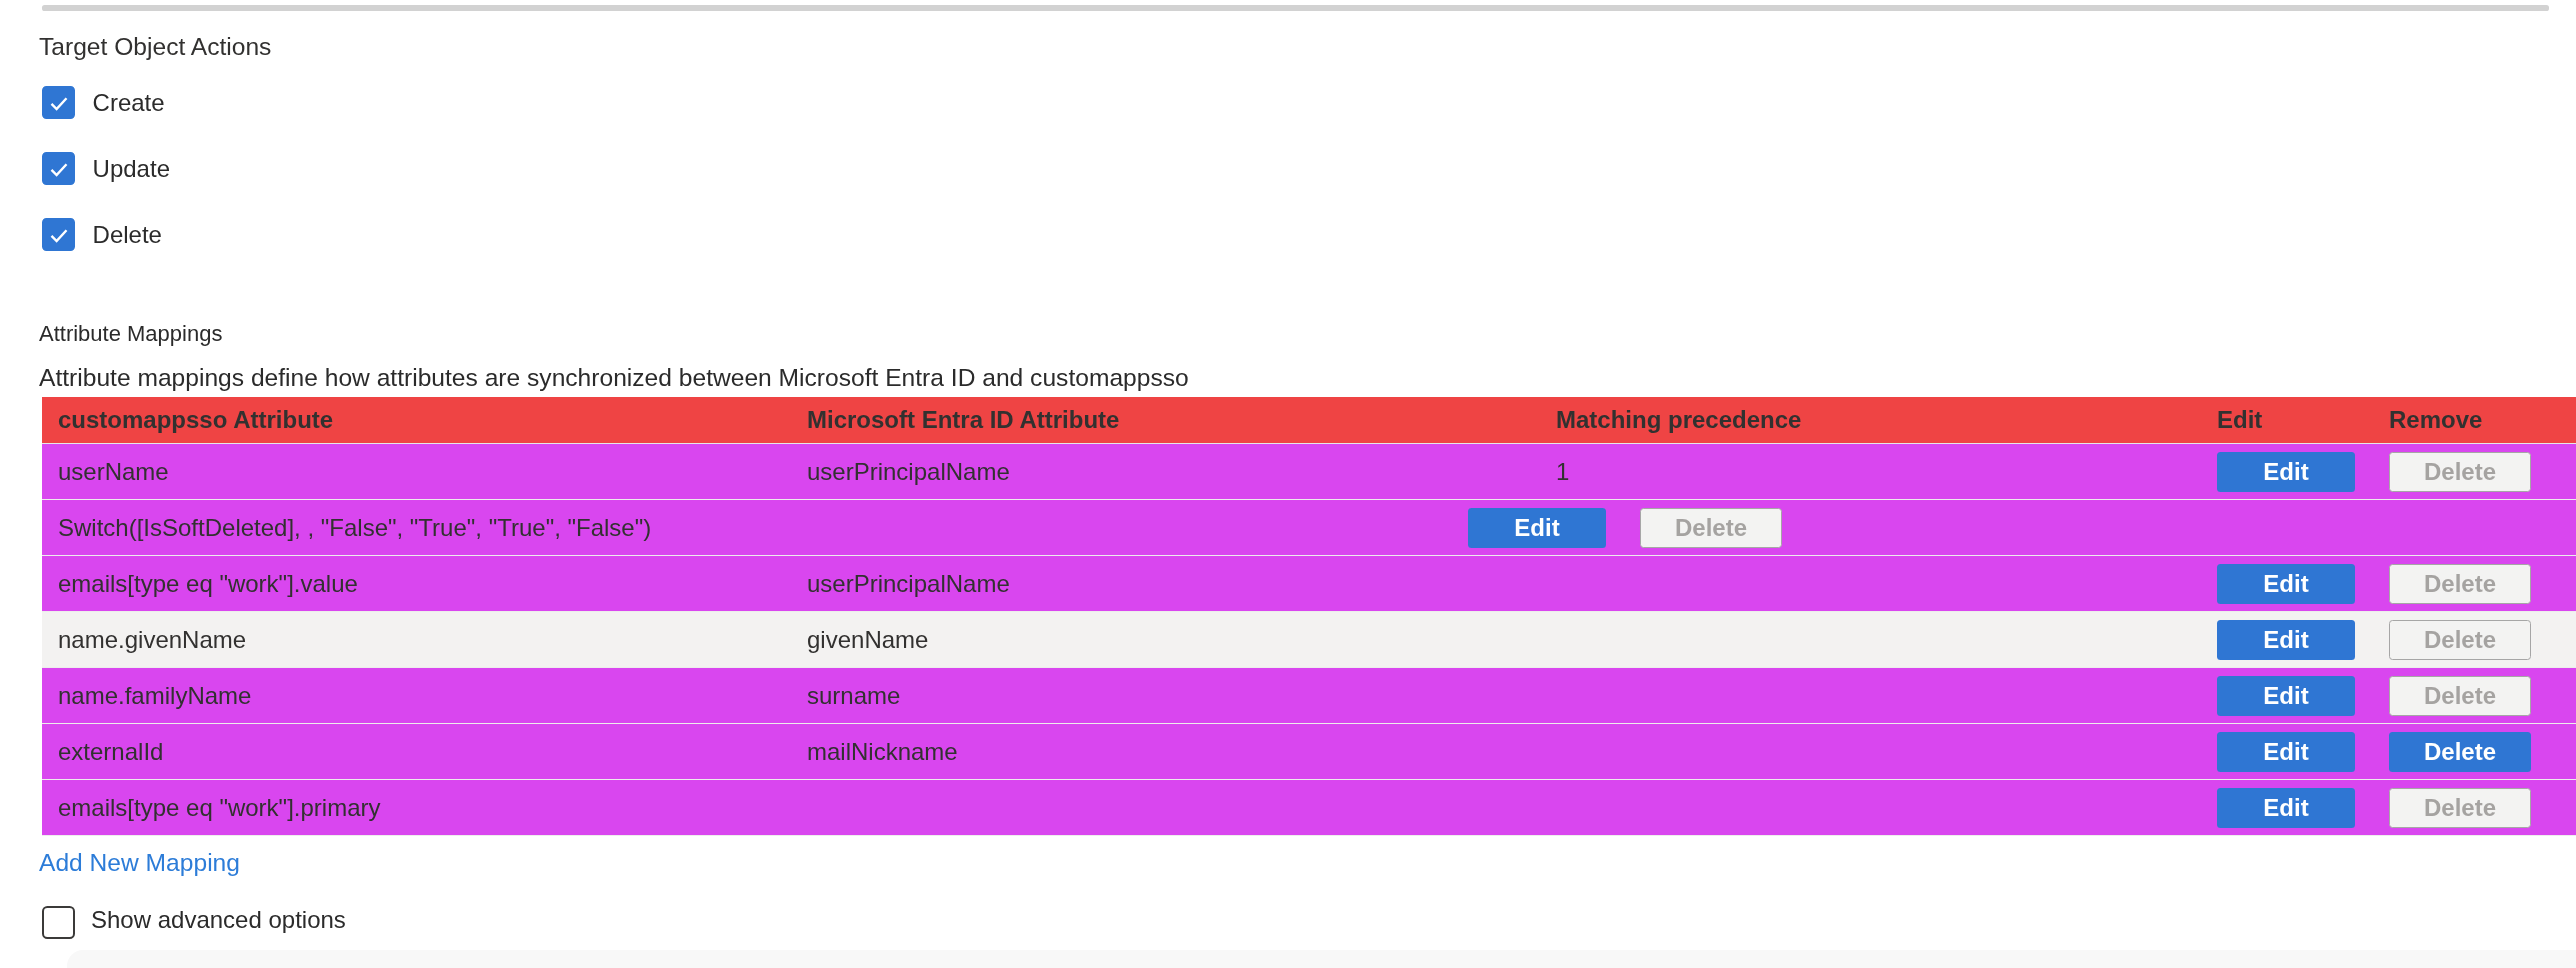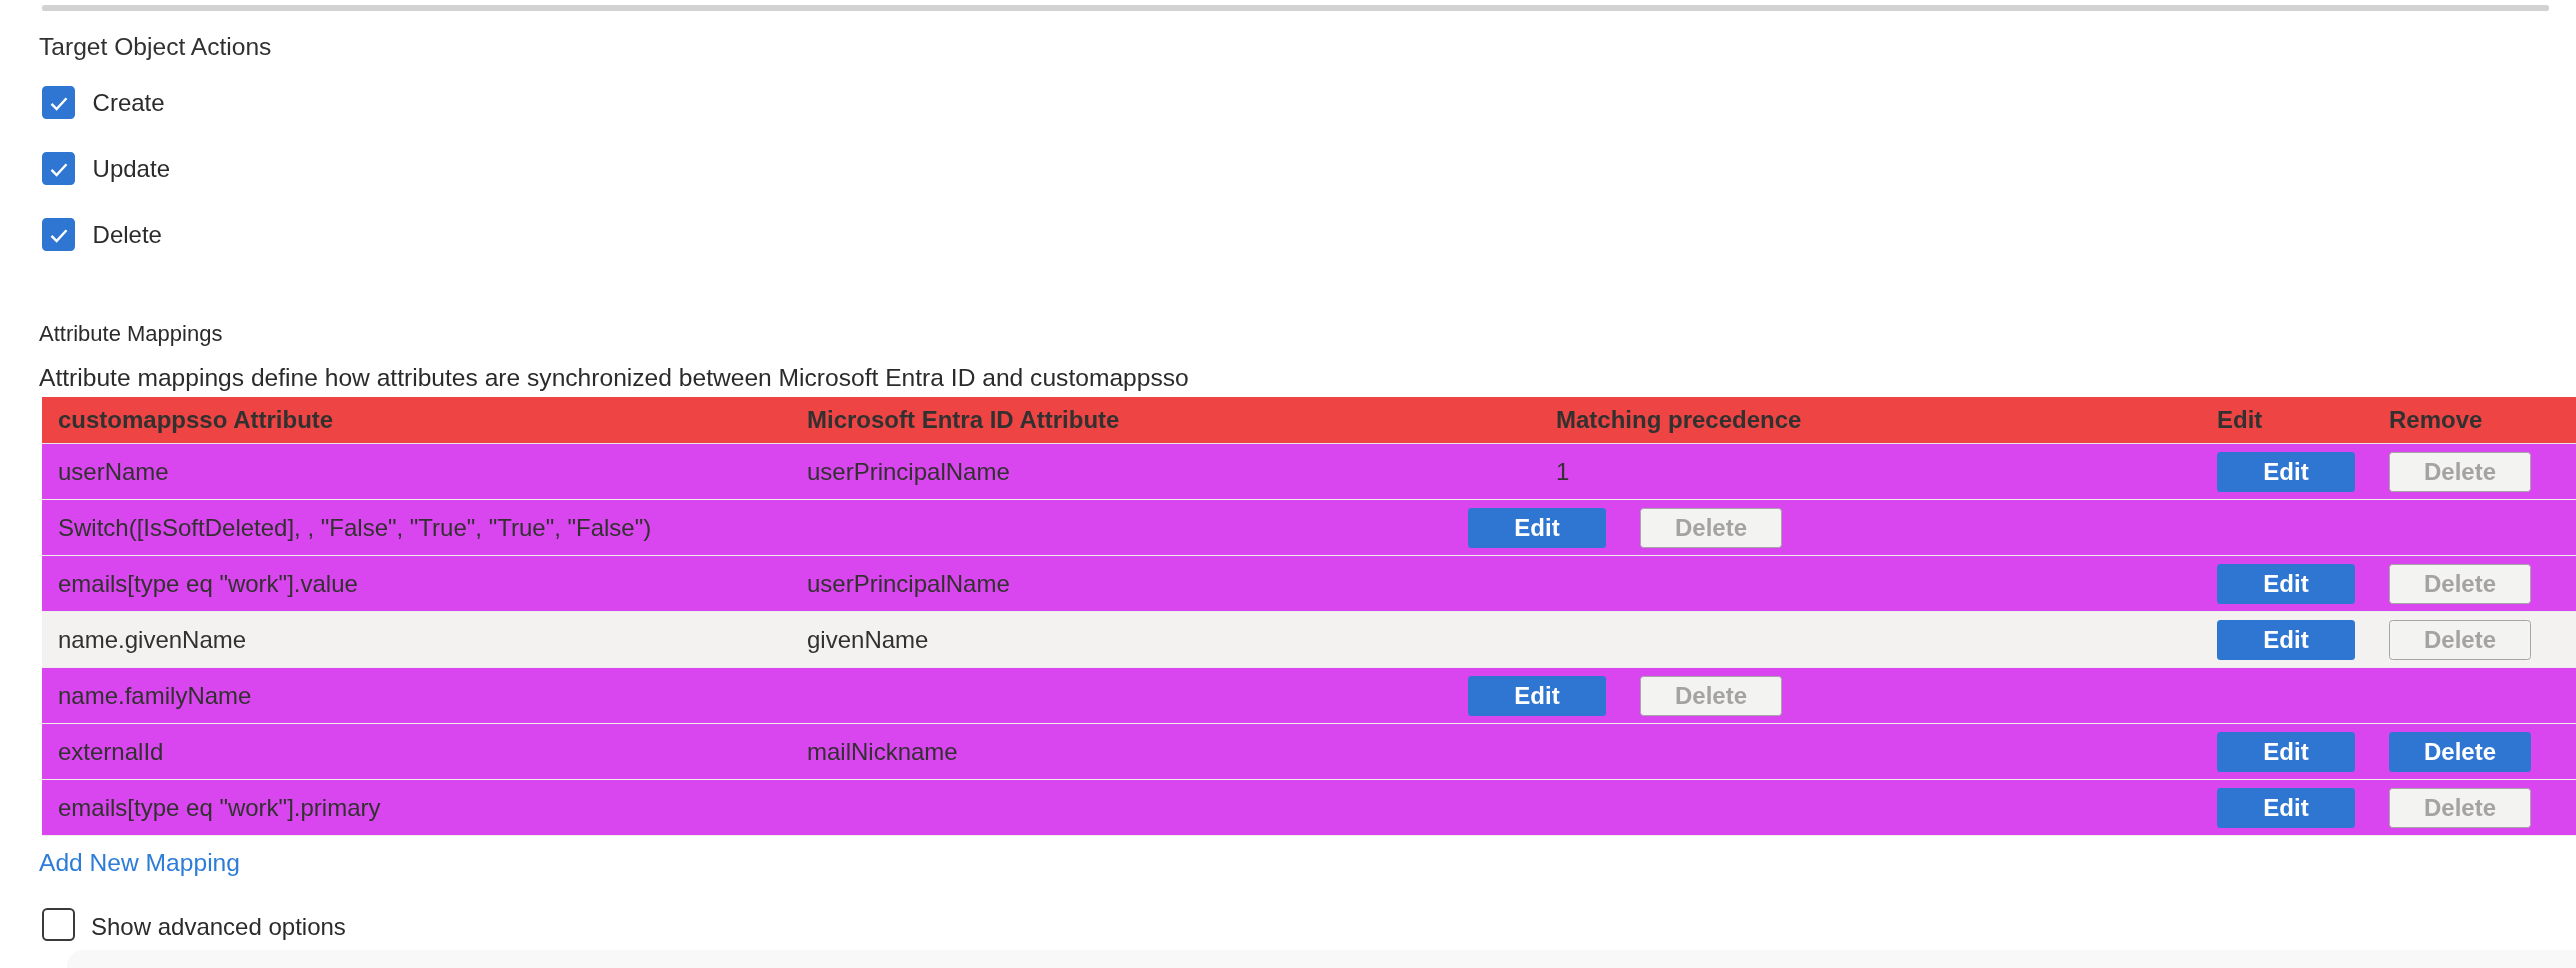--- a/index.html
+++ b/index.html
@@ -94,21 +94,21 @@
   }
 
   .add-link {
     position: absolute; left: 23px; top: 849px;
     font-size: 24.6px; color: #2c7cd8;
     text-decoration: none; cursor: pointer;
   }
 
   .advanced-row {
     position: absolute; left: 26px; top: 906px;
-    display: flex; align-items: flex-end; height: 35px;
+    display: flex; align-items: flex-start; height: 35px;
   }
   .advanced-box {
     width: 33px; height: 33px;
     border: 2.6px solid #3b3a39; border-radius: 5.3px;
     background: #ffffff; flex: 0 0 auto;
   }
   .advanced-label { margin-left: 16px; font-size: 24px; color: #2b2b2b; }
 
   .bottom-band {
     position: absolute; left: 51px; top: 950px;
@@ -212,20 +212,21 @@
       <div class="col-edit">
           <button class="btn btn-edit">Edit</button>
         </div>
       <div class="col-remove">
           <button class="btn btn-delete">Delete</button>
         </div>
     </div>
 
     <div class="t-row">
       <div class="col-app">name.familyName</div>
+      <div class="col-entra">surname</div>
       <div class="col-match"></div>
       <div class="col-edit">
           <button class="btn btn-edit">Edit</button>
         </div>
       <div class="col-remove">
           <button class="btn btn-delete">Delete</button>
         </div>
     </div>
 
     <div class="t-row">

